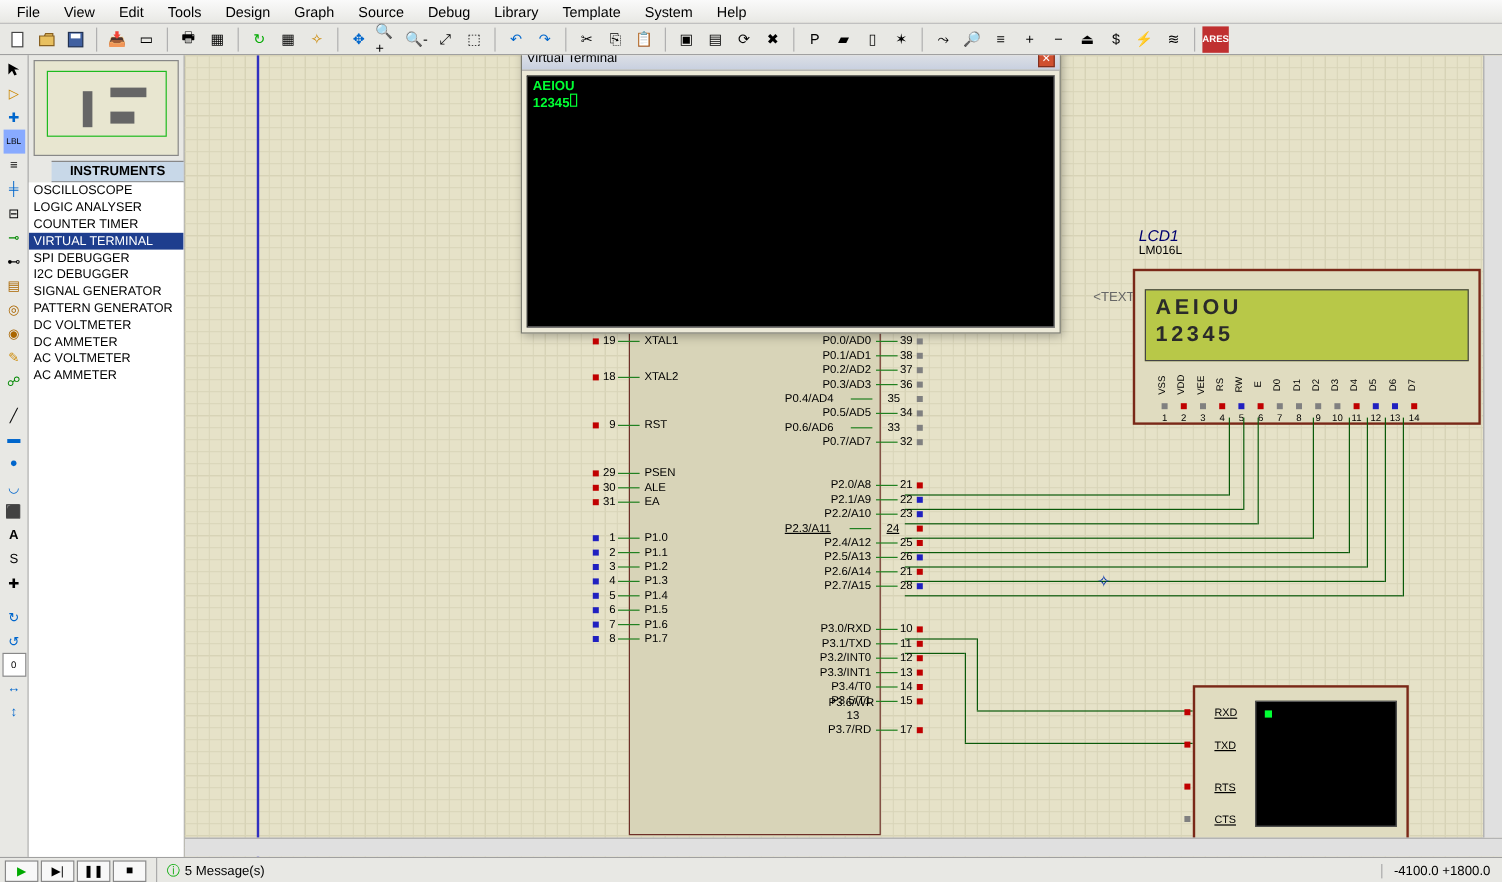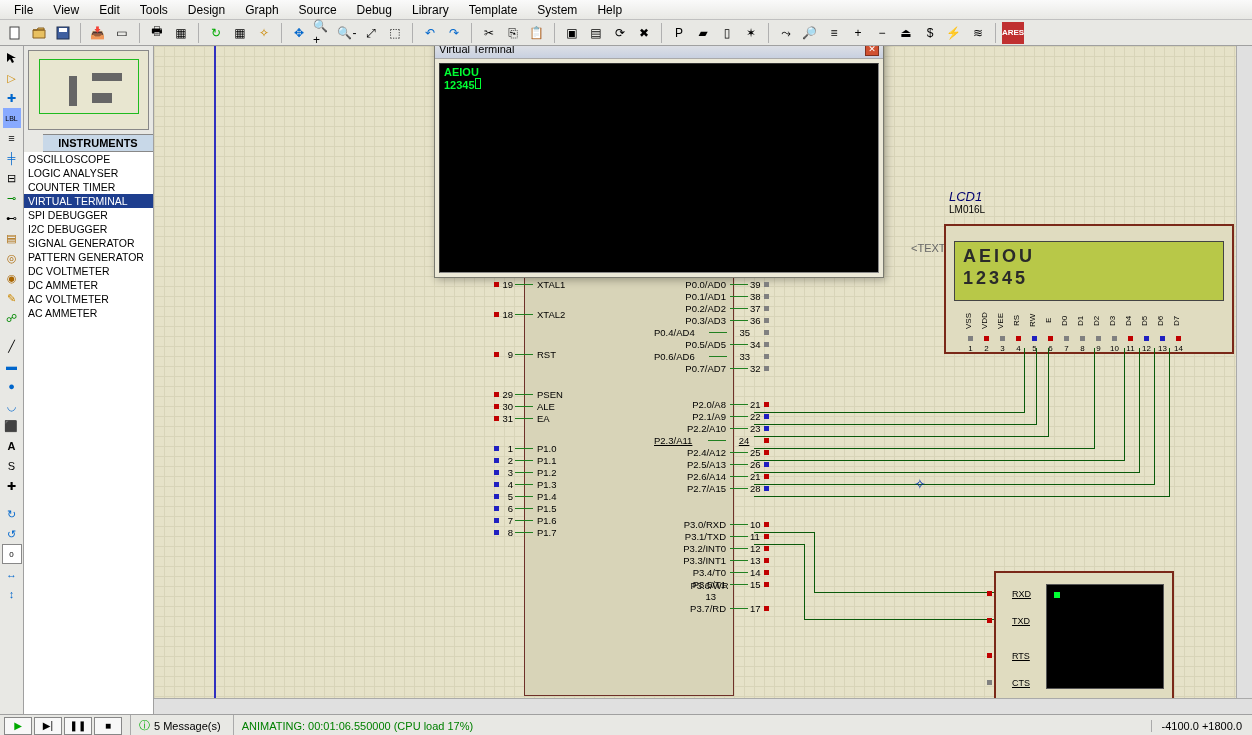--- a/index.html
+++ b/index.html
@@ -621,15 +621,14 @@
   <div class="sim-btns">
     <div class="sbtn" style="color:#0a0">▶</div>
     <div class="sbtn">▶|</div>
     <div class="sbtn">❚❚</div>
     <div class="sbtn">■</div>
   </div>
   <div class="status-seg">
     <span style="color:#0a0;margin-right:4px">ⓘ</span>
     <span>5 Message(s)</span>
   </div>
-  <div class="status-seg status-anim">ANIMATING: 00:01:06.550000 (CPU load 17%)</div>
   <div class="coords">-4100.0   +1800.0</div>
 </div>
 
 </body></html>

